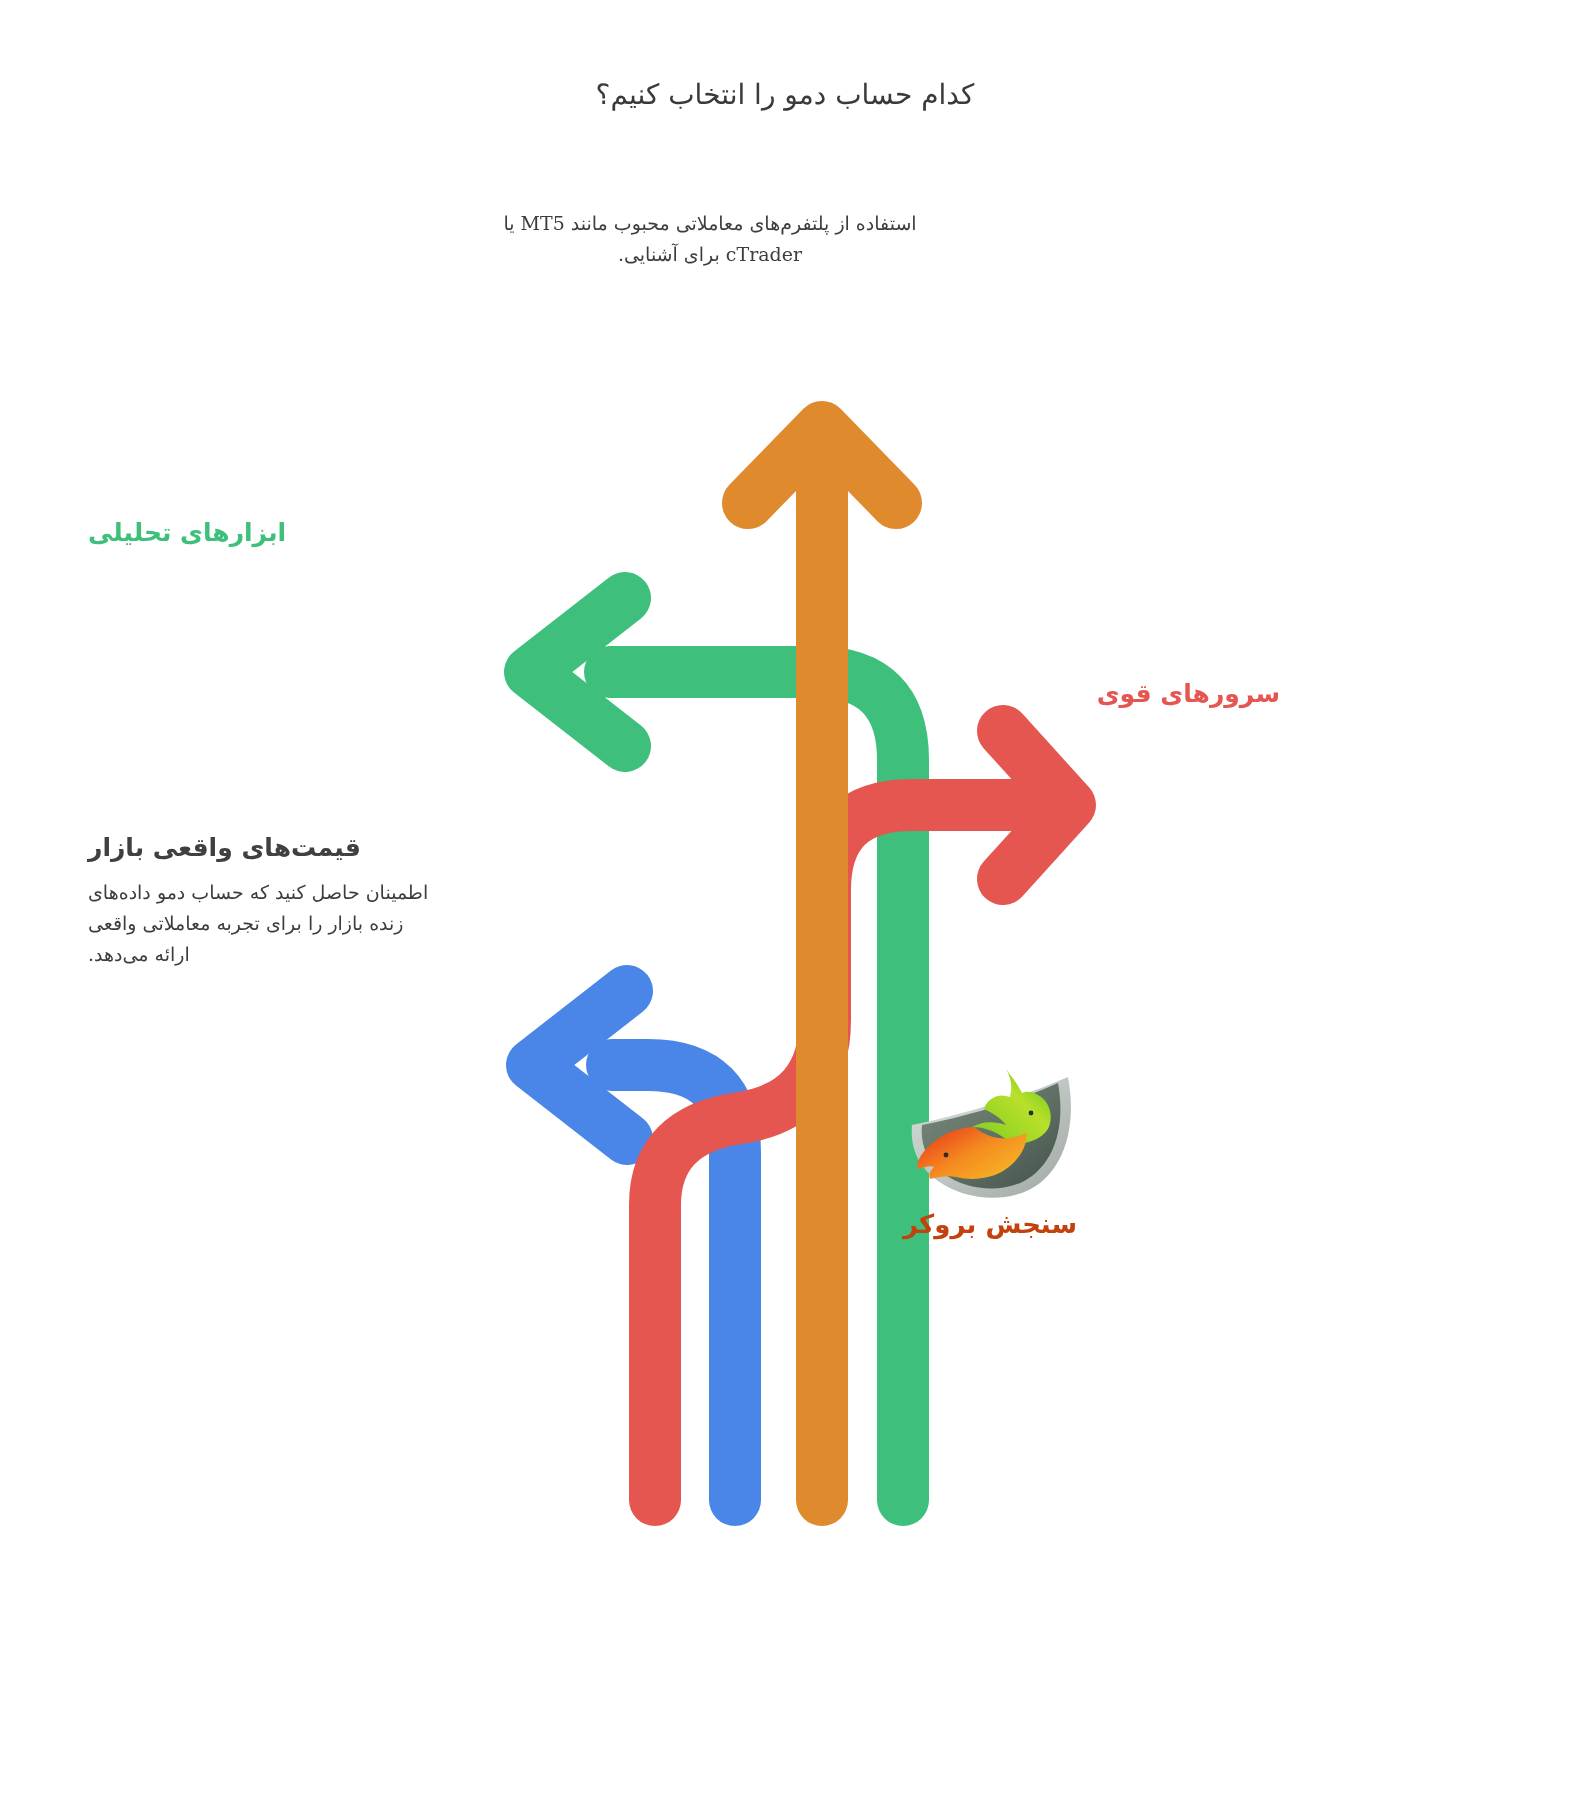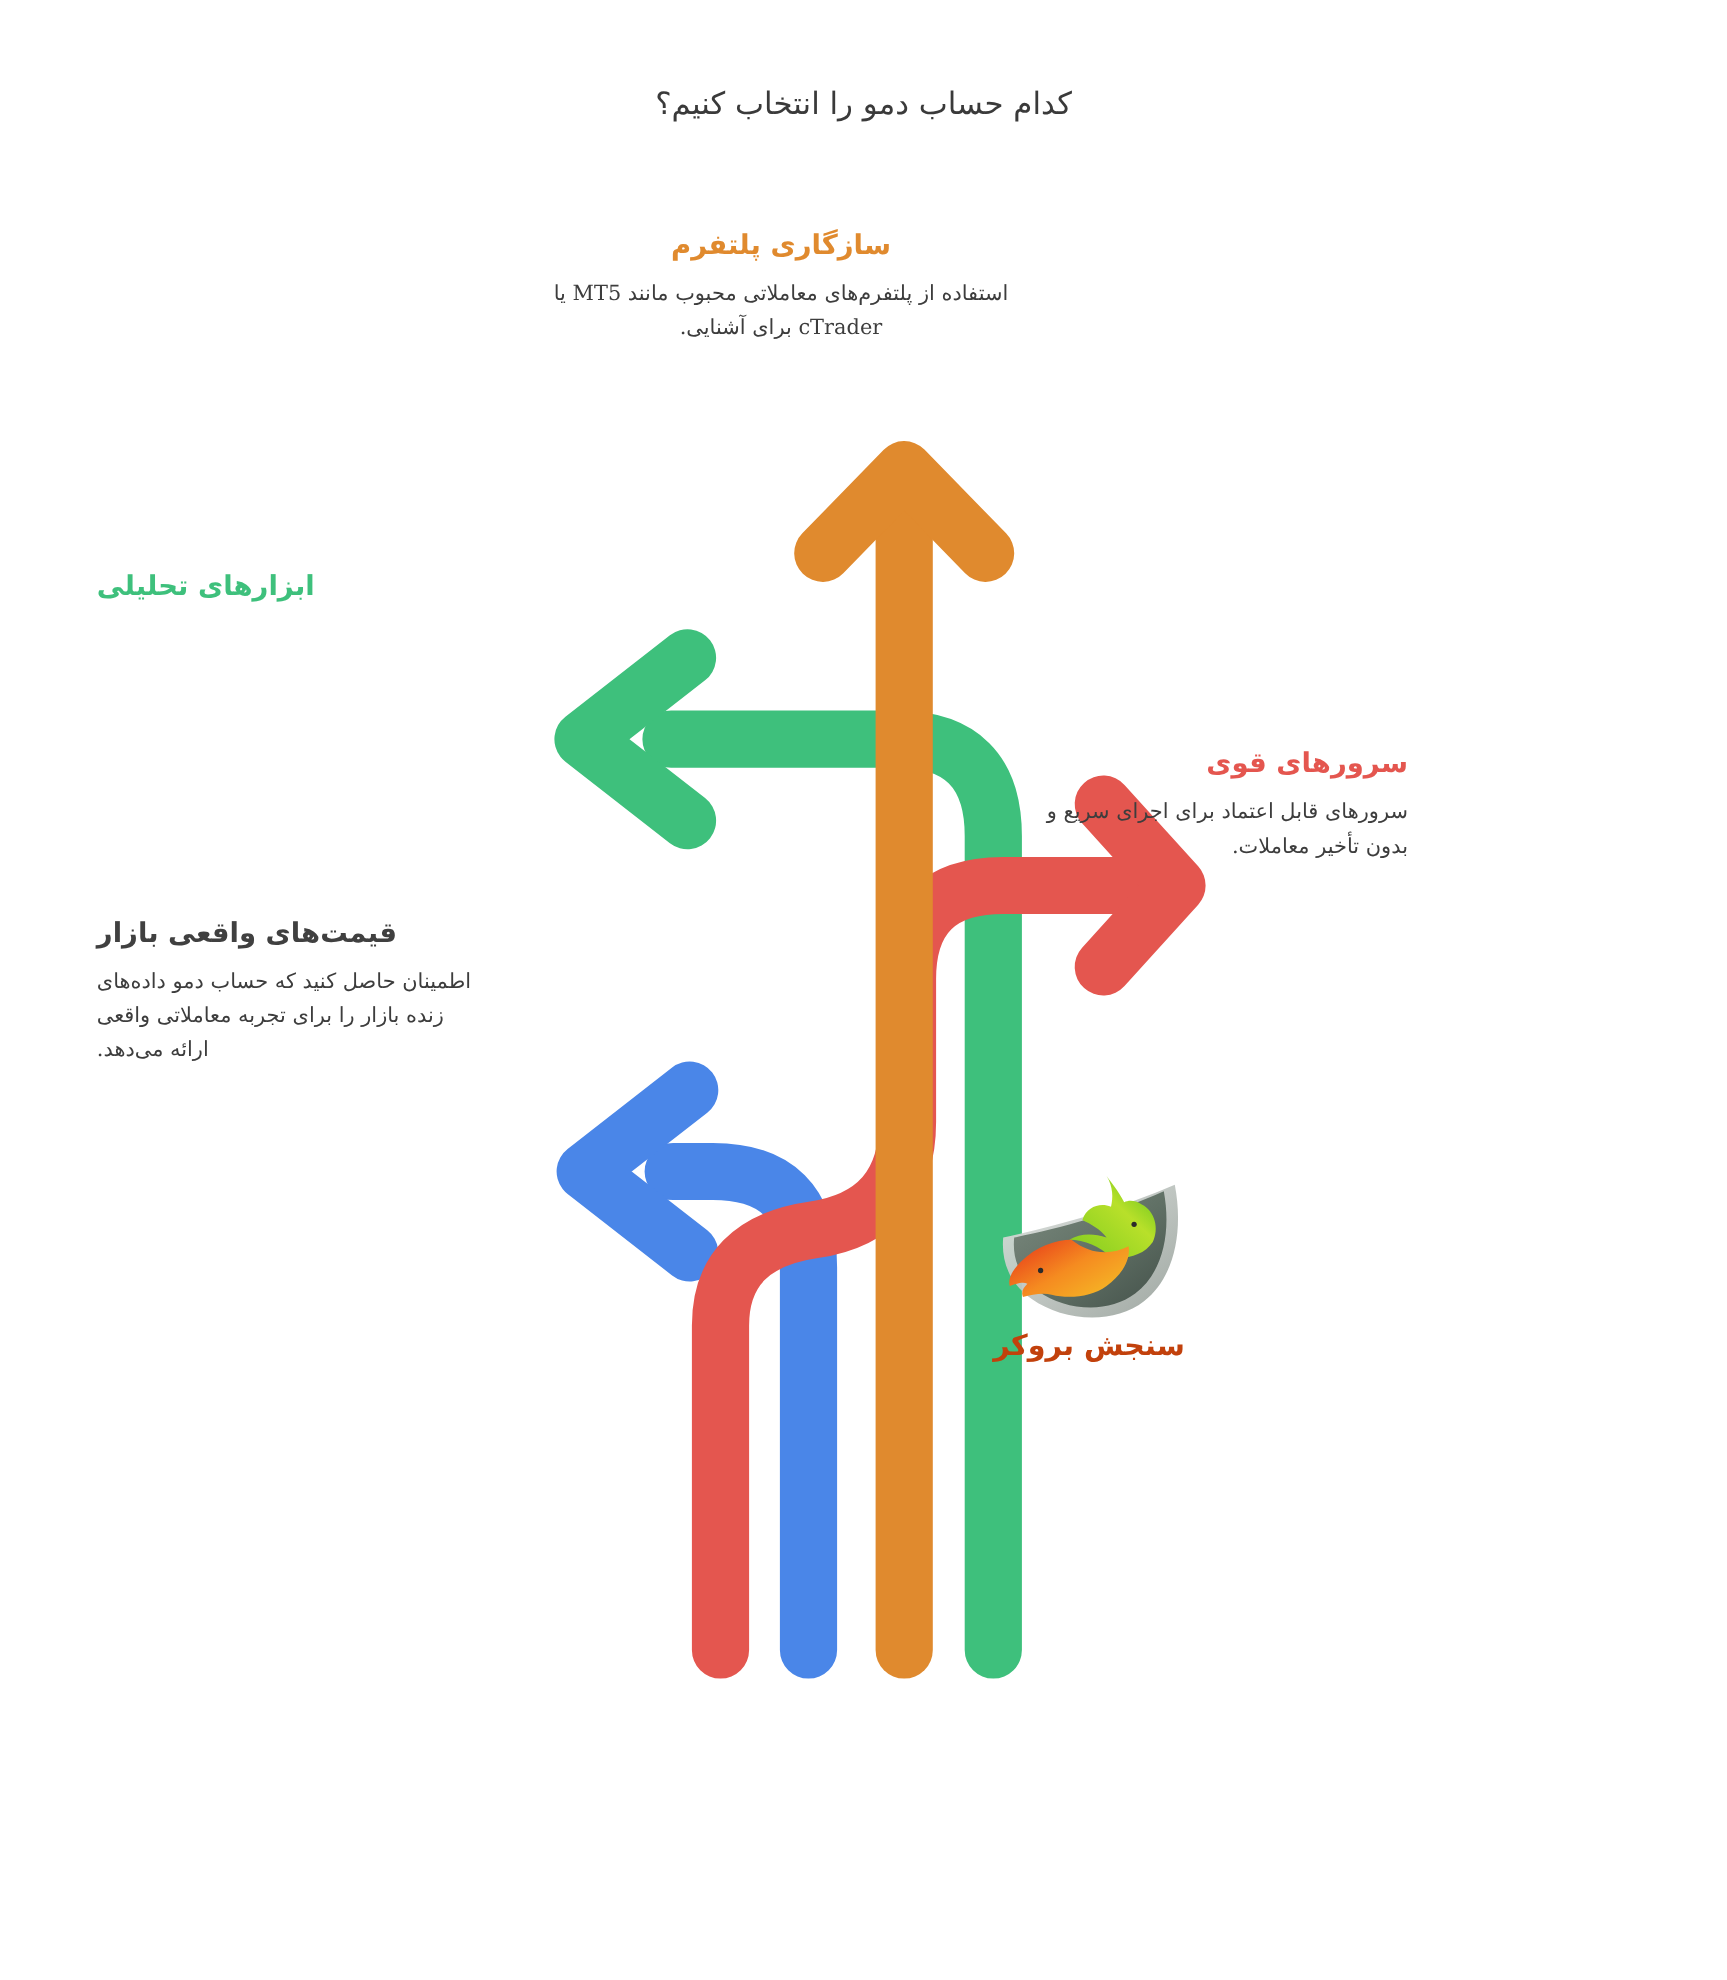--- a/index.html
+++ b/index.html
@@ -138,31 +138,29 @@
     <path d="M 1003 731 L 1070 805 L 1003 879" fill="none" stroke="#E4564F" stroke-width="52" stroke-linecap="round" stroke-linejoin="round"></path>
   </g>
 
   <g>
     <path d="M 822 1500 L 822 470" fill="none" stroke="#E08A2E" stroke-width="52" stroke-linecap="round" stroke-linejoin="round"></path>
     <path d="M 748 503 L 822 427 L 896 503" fill="none" stroke="#E08A2E" stroke-width="52" stroke-linecap="round" stroke-linejoin="round"></path>
   </g>
 </svg>
 
 <div class="block" id="block-platform">
-  <h2 class="block-title" style="color:#E08A2E;">سازگاری پلتفرم</h2>
   <p class="block-body">استفاده از پلتفرم‌های معاملاتی محبوب مانند MT5 یا cTrader برای آشنایی.</p>
 </div>
 
 <div class="block block-left" id="block-analysis">
   <h2 class="block-title" style="color:#3EC07C;">ابزارهای تحلیلی</h2>
 </div>
 
 <div class="block" id="block-servers">
   <h2 class="block-title" style="color:#E4564F;">سرورهای قوی</h2>
-  <p class="block-body">سرورهای قابل اعتماد برای اجرای سریع و بدون تأخیر معاملات.</p>
 </div>
 
 <div class="block block-left" id="block-prices">
   <h2 class="block-title" style="color:#404040;">قیمت‌های واقعی بازار</h2>
   <p class="block-body">اطمینان حاصل کنید که حساب دمو داده‌های زنده بازار را برای تجربه معاملاتی واقعی ارائه می‌دهد.</p>
 </div>
 
 <div id="logo-wrap">
   <svg id="logo-mark" width="180" height="150" viewBox="0 0 180 150" xmlns="http://www.w3.org/2000/svg">
     <defs>

